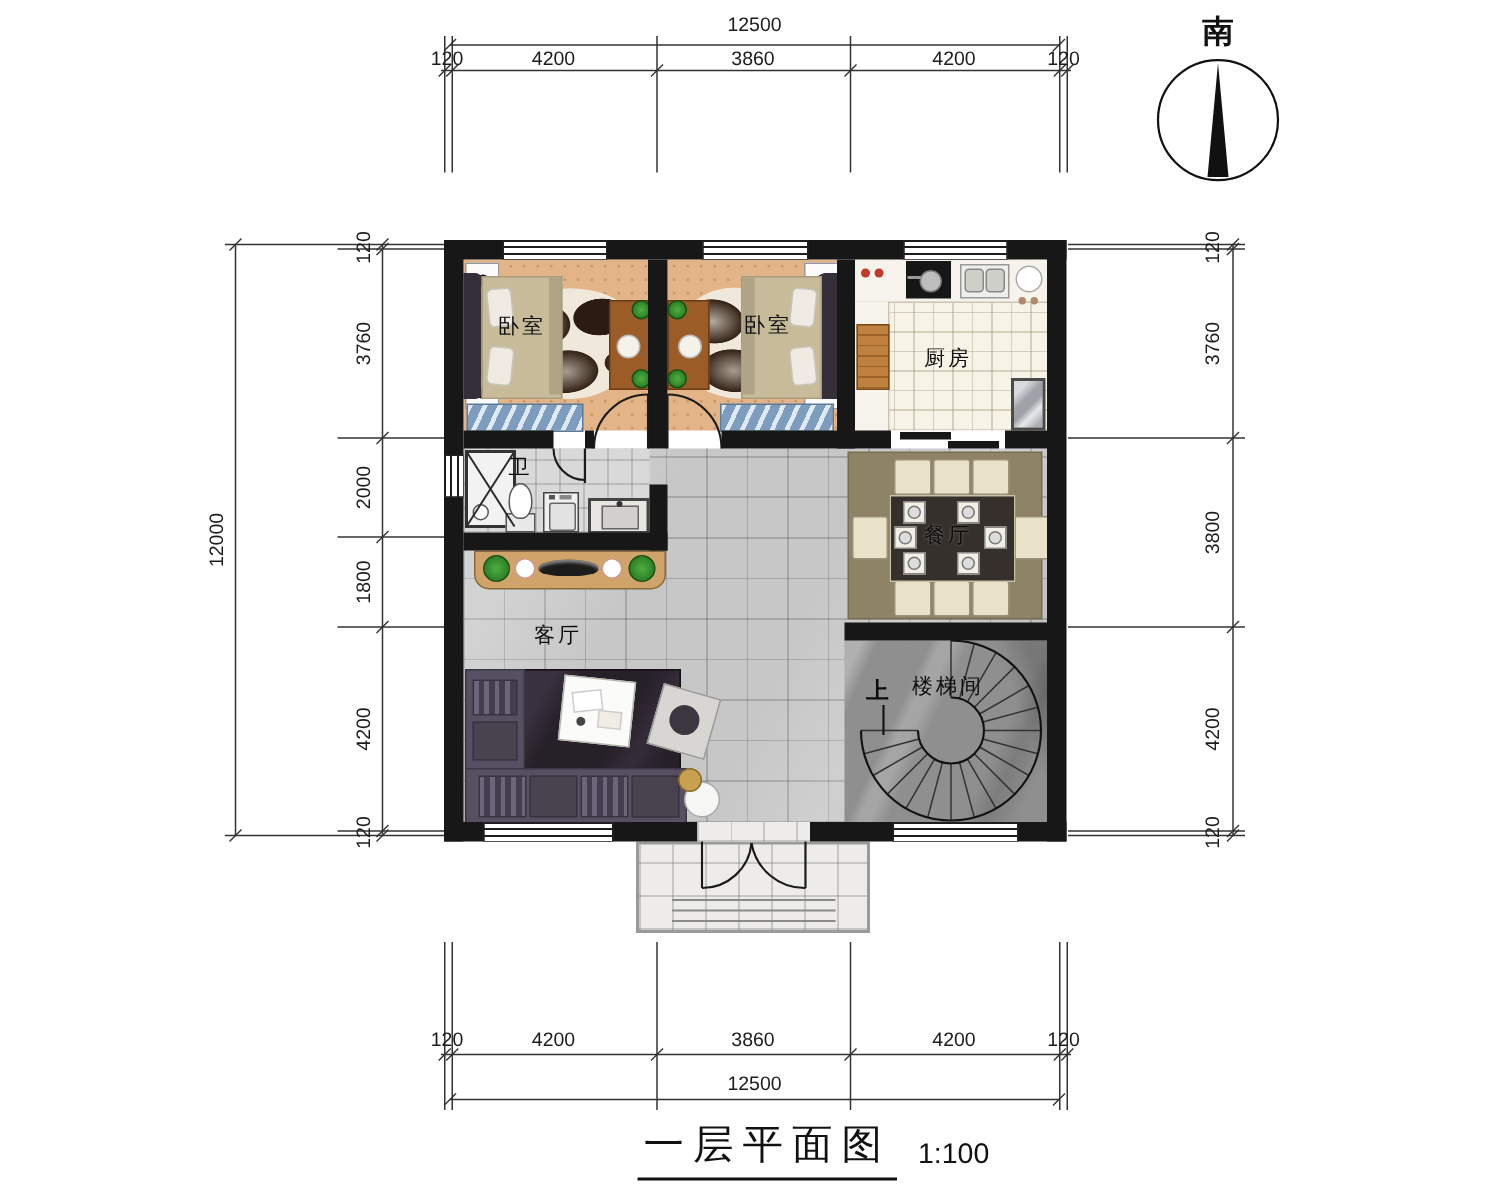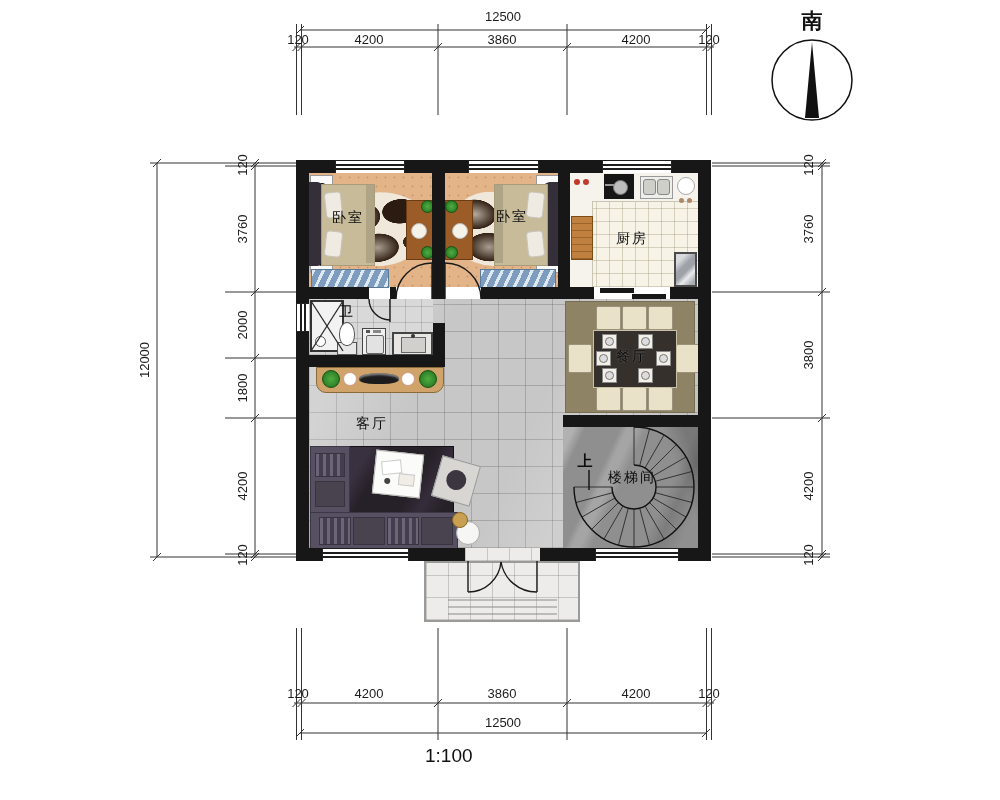--- a/index.html
+++ b/index.html
@@ -231,21 +231,21 @@
 <div class="win" style="left:322px;top:548px;width:85px;height:13px;"></div>
 <div class="win" style="left:595px;top:548px;width:82px;height:13px;"></div>
 <div class="win v" style="left:296px;top:303px;width:13px;height:27px;"></div>
 
 <div class="room-label" style="left:348px;top:218px;">卧室</div>
 <div class="room-label" style="left:512px;top:217px;">卧室</div>
 <div class="room-label" style="left:632px;top:239px;">厨房</div>
 <div class="room-label" style="left:347px;top:312px;">卫</div>
 <div class="room-label" style="left:372px;top:424px;">客厅</div>
 <div class="room-label on-dark" style="left:632px;top:357px;">餐厅</div>
-<div class="room-label" style="left:632px;top:478px;">楼梯间</div>
+<div class="room-label" style="left:632px;top:458px;">楼梯间</div>
 <div class="room-label bold" style="left:586px;top:461px;">上</div>
 
 <div class="dim" style="left:503px;top:16px;">12500</div>
 <div class="dim" style="left:298px;top:39px;">120</div>
 <div class="dim" style="left:369px;top:39px;">4200</div>
 <div class="dim" style="left:502px;top:39px;">3860</div>
 <div class="dim" style="left:636px;top:39px;">4200</div>
 <div class="dim" style="left:709px;top:39px;">120</div>
 <div class="dim" style="left:298px;top:693px;">120</div>
 <div class="dim" style="left:369px;top:693px;">4200</div>
@@ -261,20 +261,21 @@
 <div class="dim v" style="left:242px;top:486px;">4200</div>
 <div class="dim v" style="left:242px;top:555px;">120</div>
 <div class="dim v" style="left:808px;top:165px;">120</div>
 <div class="dim v" style="left:808px;top:229px;">3760</div>
 <div class="dim v" style="left:808px;top:355px;">3800</div>
 <div class="dim v" style="left:808px;top:486px;">4200</div>
 <div class="dim v" style="left:808px;top:555px;">120</div>
 
 <div id="compass-label">南</div>
 <div id="title-block">
+  <div id="title-main">一层平面图</div>
   <div id="title-scale">1:100</div>
 </div>
 
 <svg id="ov" width="1000" height="800" viewBox="0 0 1000 800">
   <g stroke="#333" stroke-width="1" fill="none">
     <line x1="300" y1="30" x2="706" y2="30"></line>
     <line x1="294" y1="47" x2="714" y2="47"></line>
     <line x1="294" y1="703" x2="714" y2="703"></line>
     <line x1="300" y1="733" x2="706" y2="733"></line>
     <line x1="255" y1="163" x2="255" y2="557"></line>

